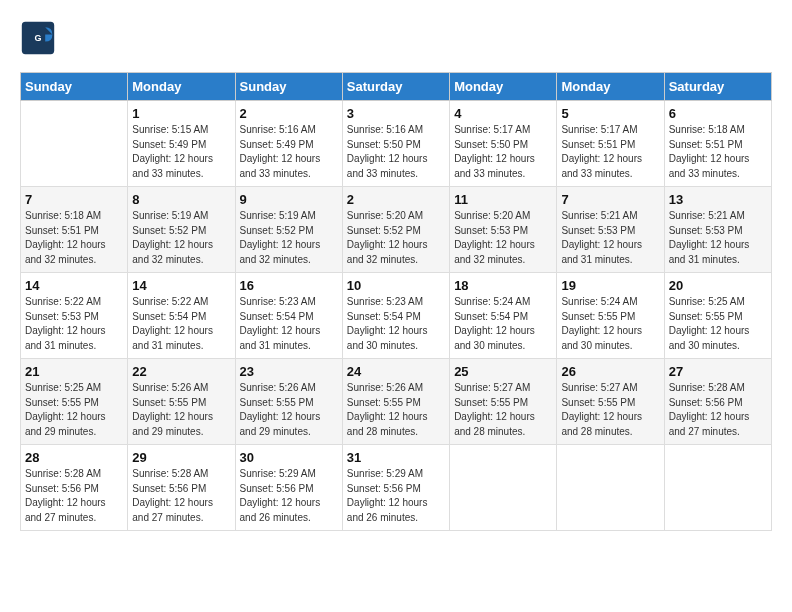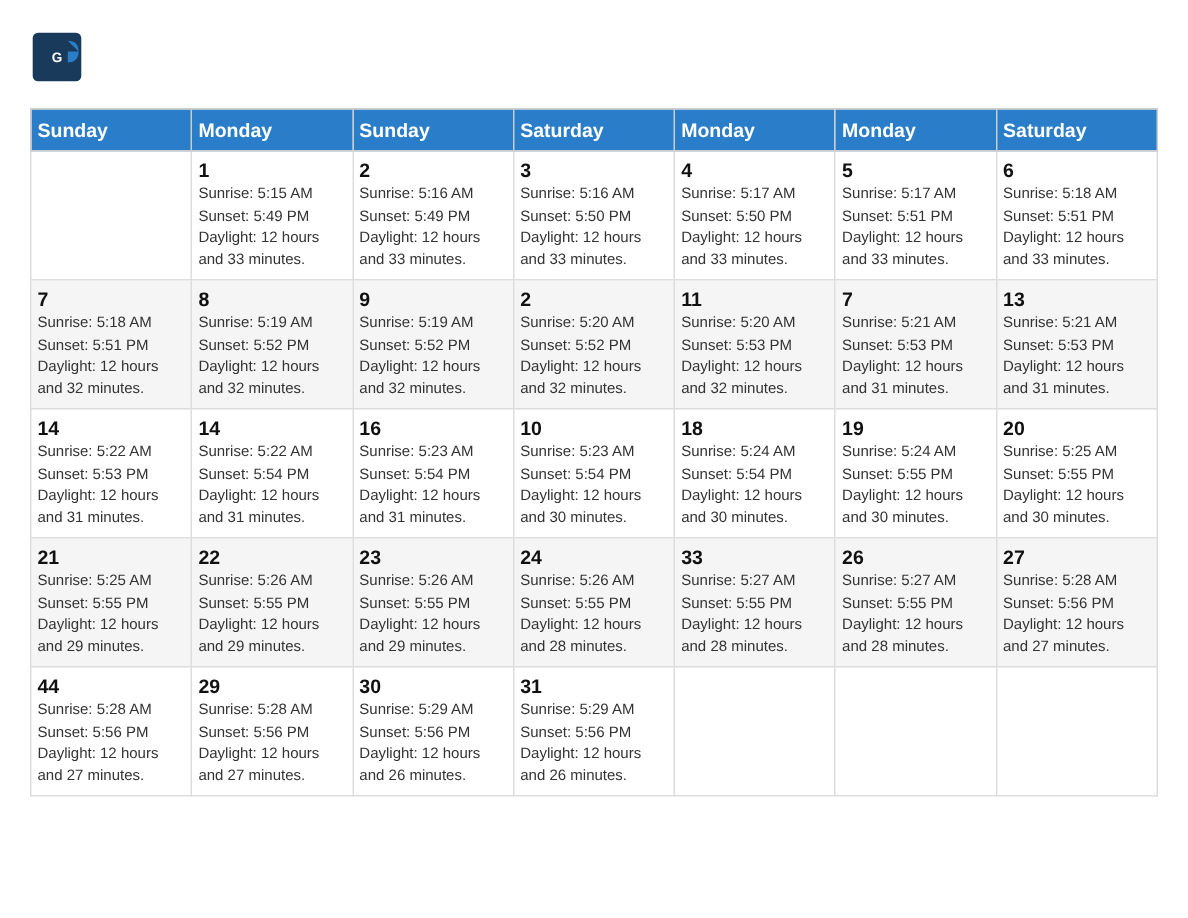--- a/index.html
+++ b/index.html
@@ -174,29 +174,29 @@
       </tr>
       <tr>
         <td><span class="day-num">21</span>
 <span class="day-info">Sunrise: 5:25 AM<br>Sunset: 5:55 PM<br>Daylight: 12 hours and 29 minutes.</span></td>
         <td><span class="day-num">22</span>
 <span class="day-info">Sunrise: 5:26 AM<br>Sunset: 5:55 PM<br>Daylight: 12 hours and 29 minutes.</span></td>
         <td><span class="day-num">23</span>
 <span class="day-info">Sunrise: 5:26 AM<br>Sunset: 5:55 PM<br>Daylight: 12 hours and 29 minutes.</span></td>
         <td><span class="day-num">24</span>
 <span class="day-info">Sunrise: 5:26 AM<br>Sunset: 5:55 PM<br>Daylight: 12 hours and 28 minutes.</span></td>
-        <td><span class="day-num">33</span>
+        <td><span class="day-num">25</span>
 <span class="day-info">Sunrise: 5:27 AM<br>Sunset: 5:55 PM<br>Daylight: 12 hours and 28 minutes.</span></td>
         <td><span class="day-num">26</span>
 <span class="day-info">Sunrise: 5:27 AM<br>Sunset: 5:55 PM<br>Daylight: 12 hours and 28 minutes.</span></td>
         <td><span class="day-num">27</span>
 <span class="day-info">Sunrise: 5:28 AM<br>Sunset: 5:56 PM<br>Daylight: 12 hours and 27 minutes.</span></td>
       </tr>
       <tr>
-        <td><span class="day-num">44</span>
+        <td><span class="day-num">28</span>
 <span class="day-info">Sunrise: 5:28 AM<br>Sunset: 5:56 PM<br>Daylight: 12 hours and 27 minutes.</span></td>
         <td><span class="day-num">29</span>
 <span class="day-info">Sunrise: 5:28 AM<br>Sunset: 5:56 PM<br>Daylight: 12 hours and 27 minutes.</span></td>
         <td><span class="day-num">30</span>
 <span class="day-info">Sunrise: 5:29 AM<br>Sunset: 5:56 PM<br>Daylight: 12 hours and 26 minutes.</span></td>
         <td><span class="day-num">31</span>
 <span class="day-info">Sunrise: 5:29 AM<br>Sunset: 5:56 PM<br>Daylight: 12 hours and 26 minutes.</span></td>
         <td class="empty-cell"></td>
         <td class="empty-cell"></td>
         <td class="empty-cell"></td>

